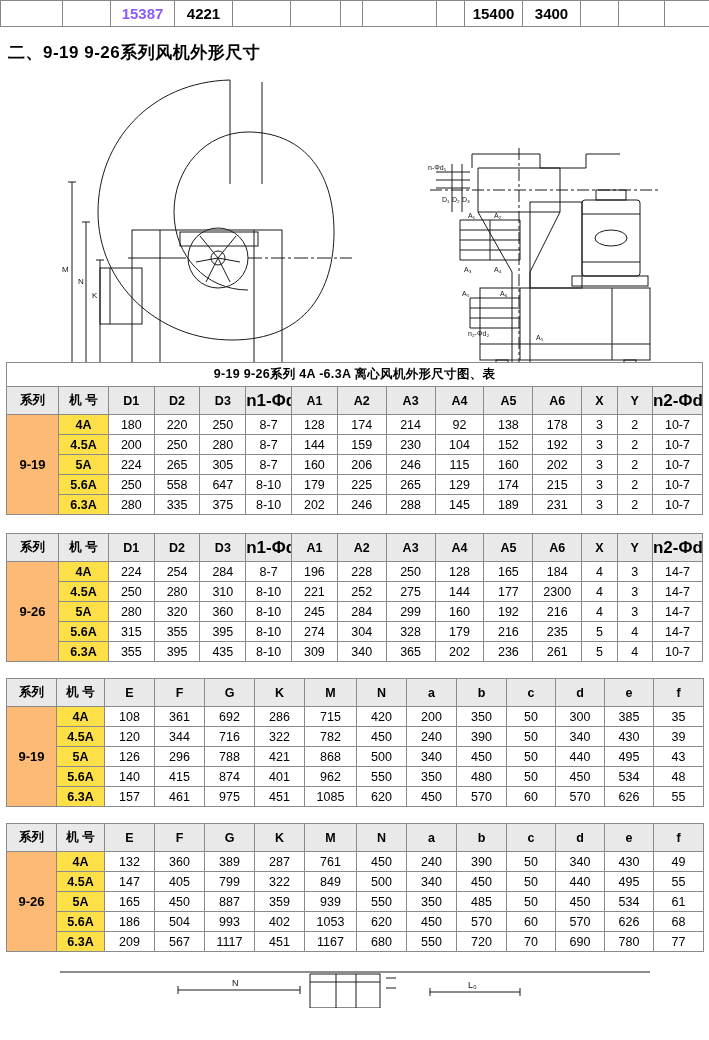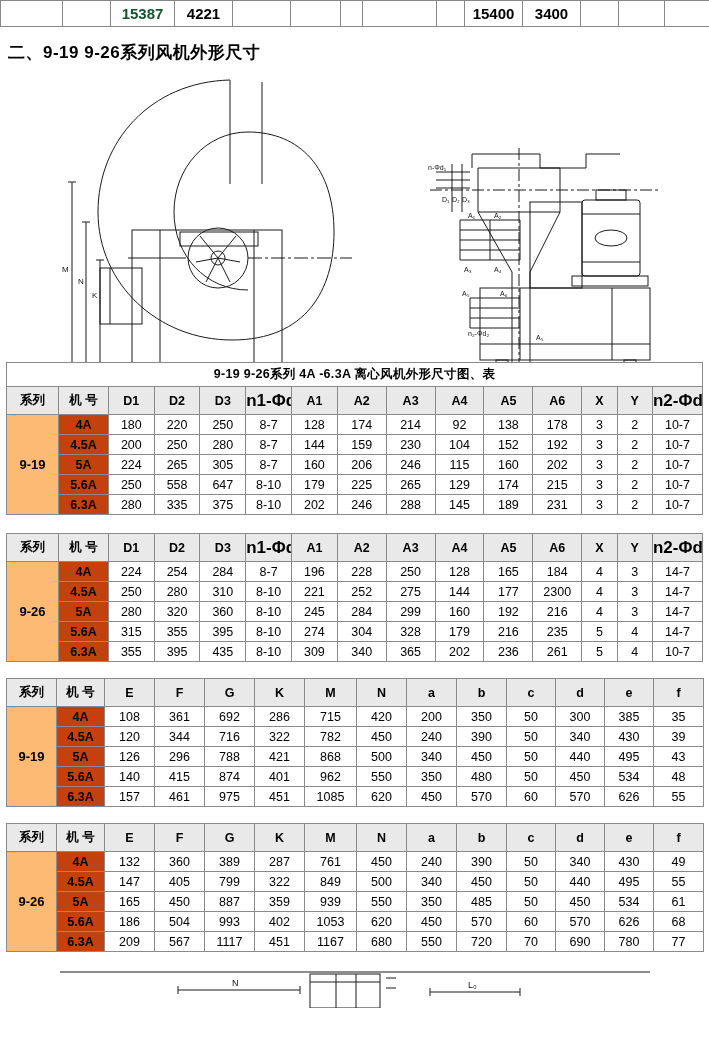--- a/index.html
+++ b/index.html
@@ -21,21 +21,21 @@
   table.top-partial td {
     border: 1px solid #888;
     height: 26px;
     font-size: 15px;
     text-align: center;
     vertical-align: middle;
     font-weight: bold;
     overflow: hidden;
     white-space: nowrap;
   }
-  .tp-cut { color: #14532d; font-weight: normal; }
+  .tp-cut { color: #8b5cf6; font-weight: normal; }
 
   
   .section-head {
     font-size: 17px;
     font-weight: bold;
     padding: 14px 8px 8px 8px;
     letter-spacing: .5px;
   }
 
   
@@ -77,21 +77,21 @@
     height: 28px;
     font-size: 12.5px;
   }
   table.dim th.two-line { line-height: 1.05; font-size: 17px; text-align: center; }
   table.dim td.series {
     background: #fdba74;
     font-weight: bold;
     font-size: 13px;
   }
   table.dim td.model {
-    background: #c2410c;
+    background: #fde047;
     font-weight: bold;
     font-size: 12.5px;
   }
   .tbl-block { margin-bottom: 16px; }
   .tbl-block.with-title { margin-bottom: 18px; }
 
   
   .bottom-drawing {
     width: 709px;
     height: 40px;

